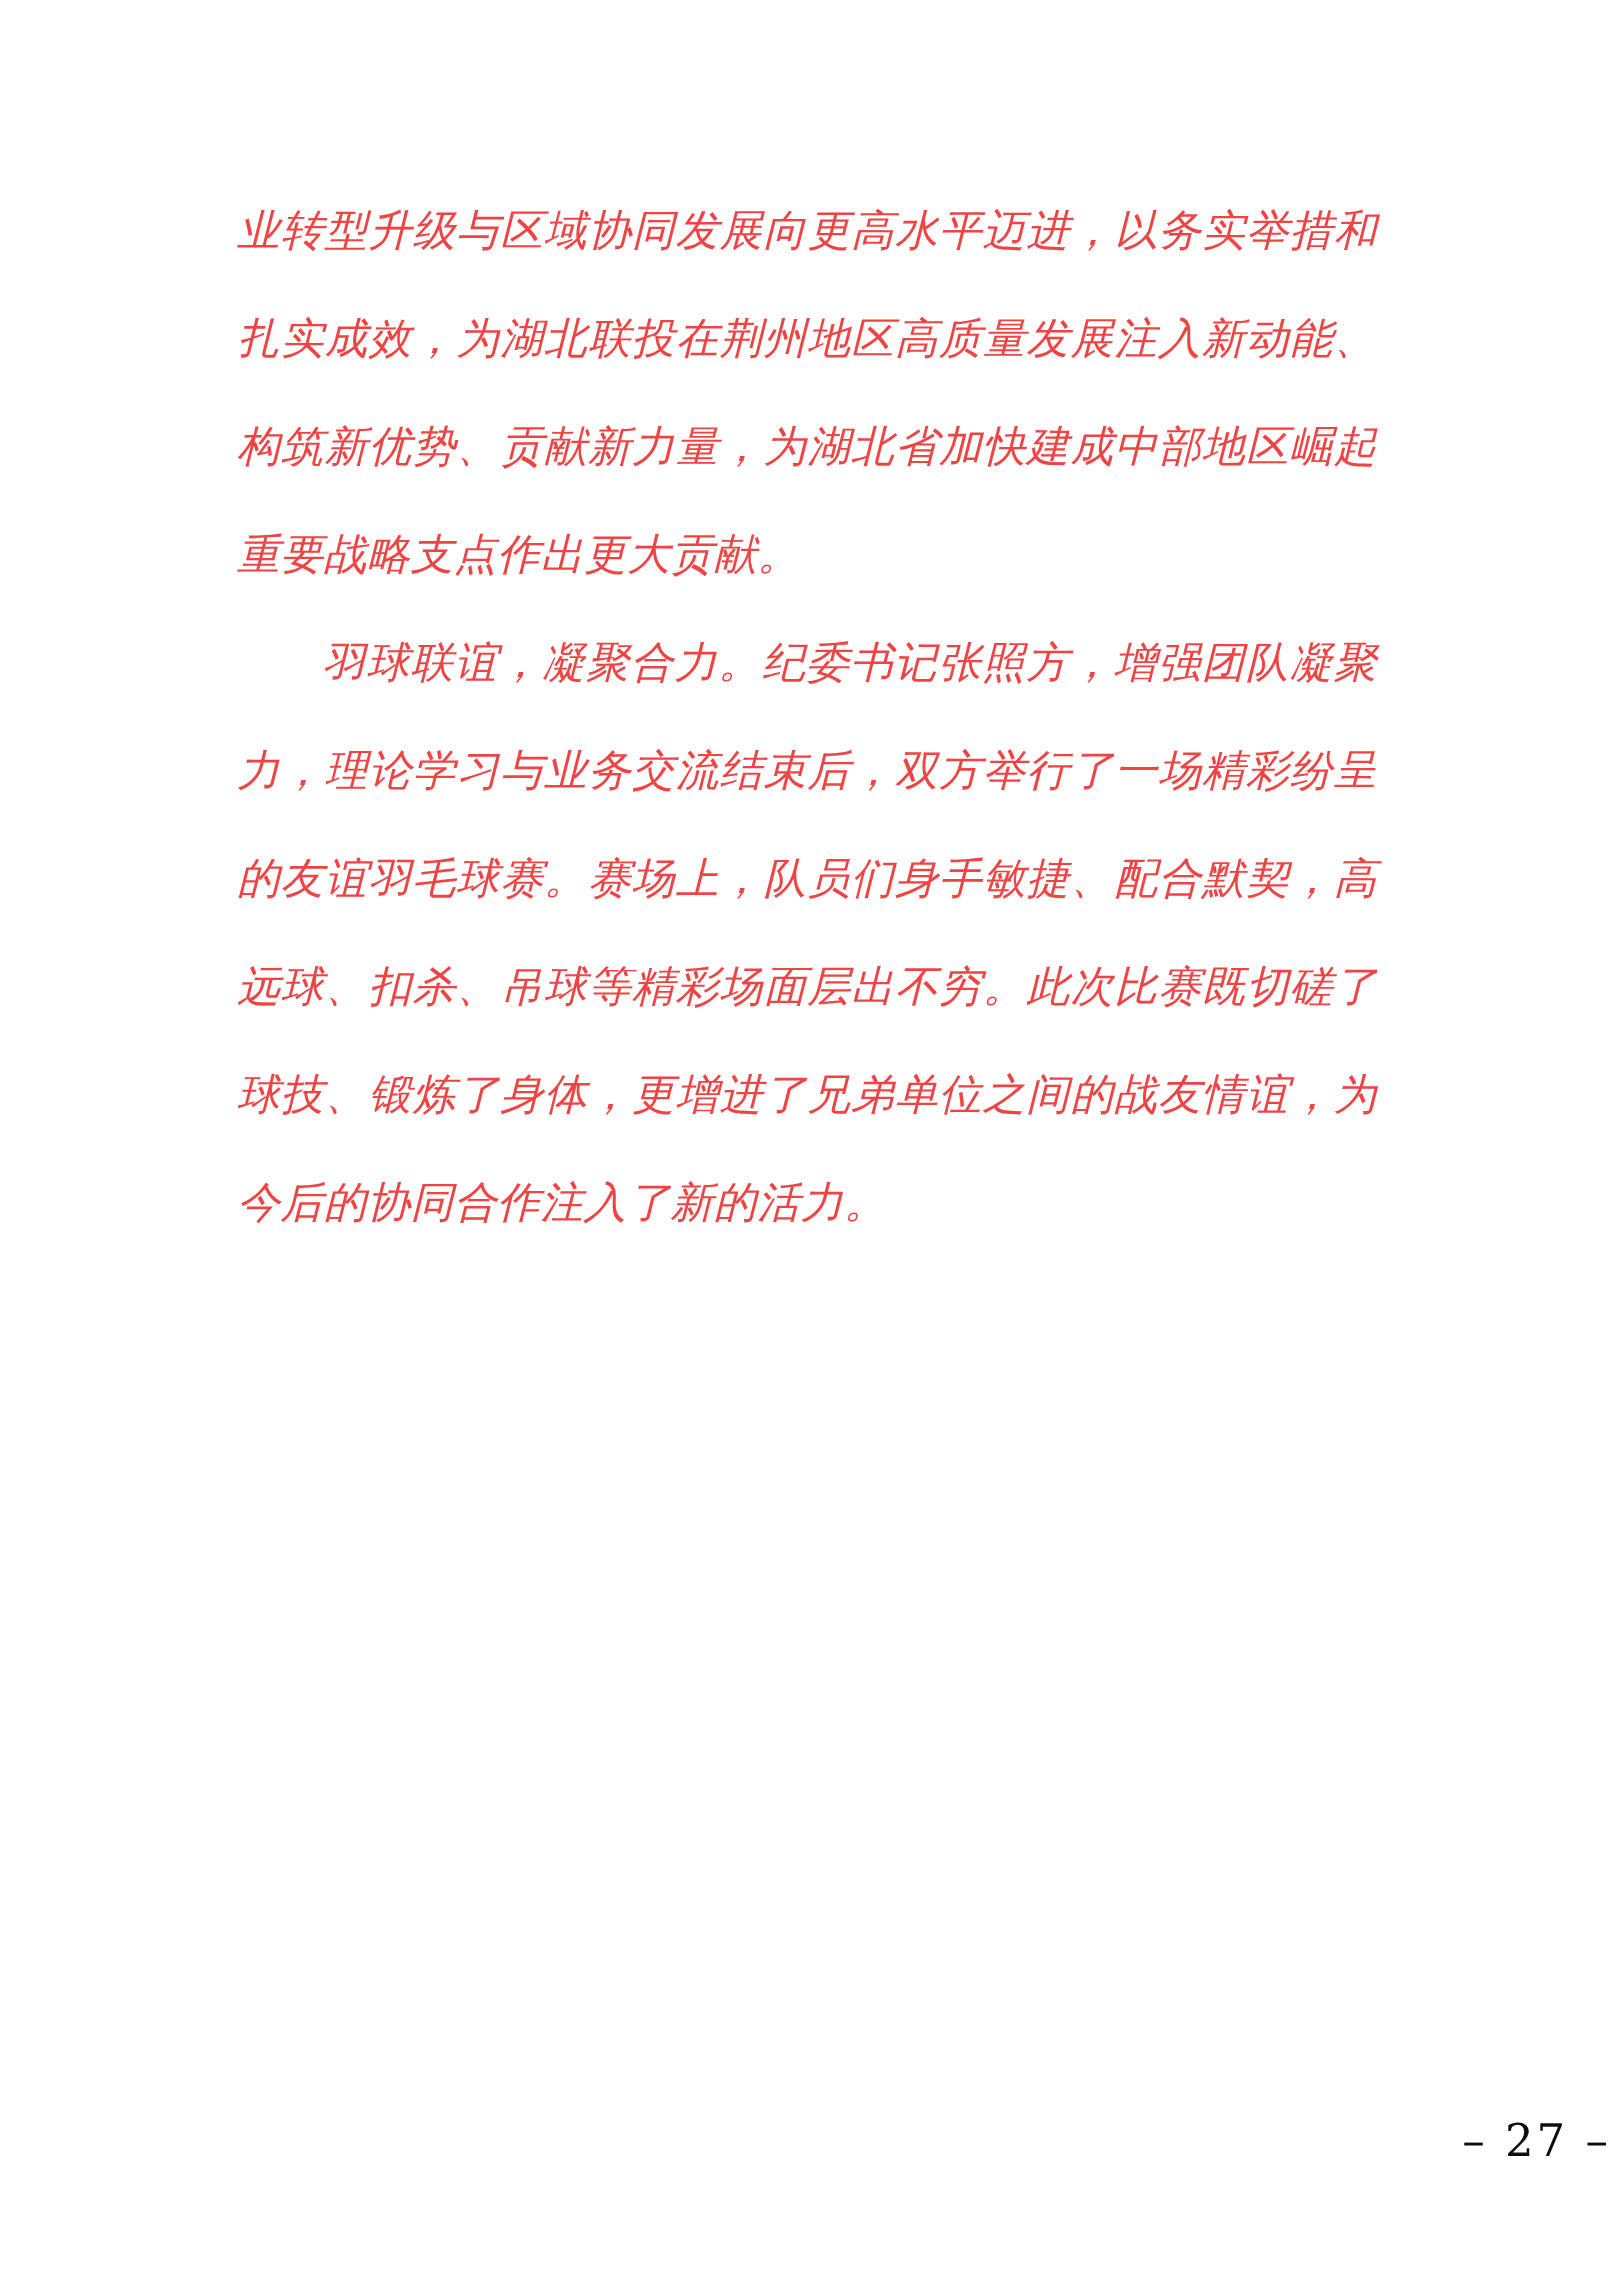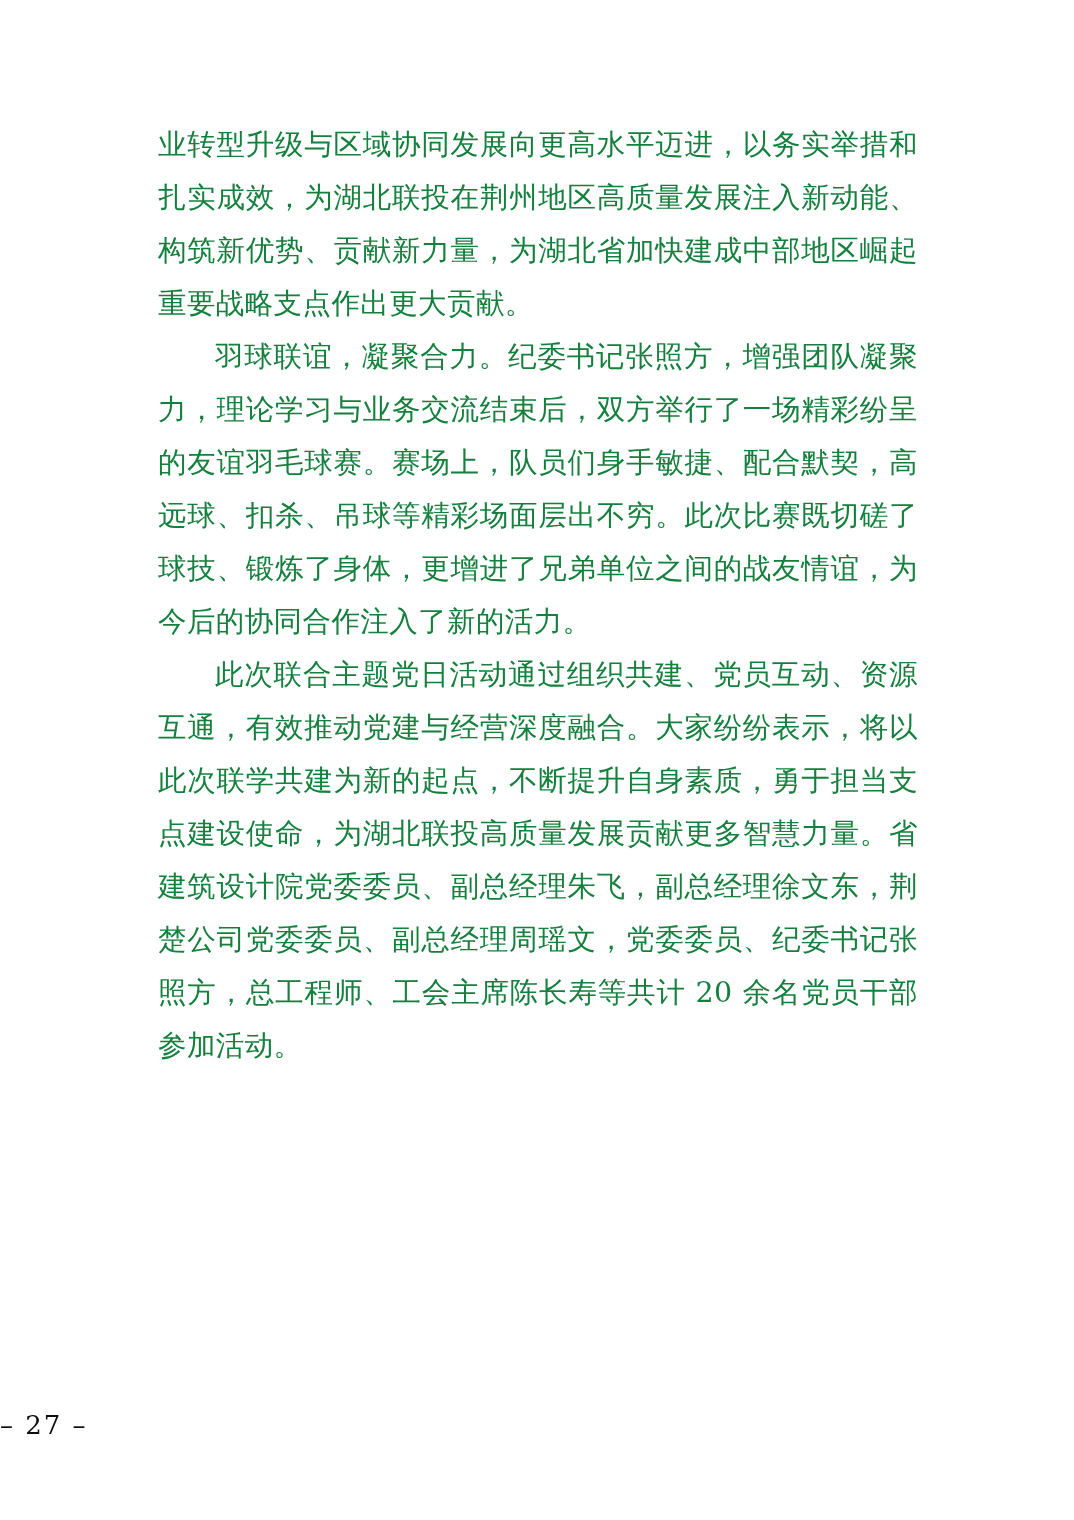--- a/index.html
+++ b/index.html
@@ -18,46 +18,46 @@
   }
   .content {
     position: absolute;
     left: 158px;
     top: 118px;
     width: 760px;
   }
   .para {
     font-family: "DejaVu Serif", "Liberation Serif", serif;
     font-size: 28.5px;
-    line-height: 53px;
-    color: #15803d;
+    line-height: 72px;
+    color: #ef4444;
     text-align: justify;
     text-justify: inter-ideograph;
     letter-spacing: 0.4px;
     margin: 0;
     text-indent: 0;
+    font-style: italic;
   }
   .para.indent {
     text-indent: 57px;
   }
   .page-number {
     position: absolute;
     left: 0;
     right: 0;
     top: 1410px;
-    text-align: left;
+    text-align: right;
     font-family: "DejaVu Serif", "Liberation Serif", serif;
-    font-size: 26px;
+    font-size: 30px;
     color: #0d0d0d;
     letter-spacing: 2px;
   }
 </style>
 </head>
 <body>
 
 <div class="page">
   <div class="content">
     <p class="para">业转型升级与区域协同发展向更高水平迈进，以务实举措和扎实成效，为湖北联投在荆州地区高质量发展注入新动能、构筑新优势、贡献新力量，为湖北省加快建成中部地区崛起重要战略支点作出更大贡献。</p>
     <p class="para indent">羽球联谊，凝聚合力。纪委书记张照方，增强团队凝聚力，理论学习与业务交流结束后，双方举行了一场精彩纷呈的友谊羽毛球赛。赛场上，队员们身手敏捷、配合默契，高远球、扣杀、吊球等精彩场面层出不穷。此次比赛既切磋了球技、锻炼了身体，更增进了兄弟单位之间的战友情谊，为今后的协同合作注入了新的活力。</p>
-    <p class="para indent">此次联合主题党日活动通过组织共建、党员互动、资源互通，有效推动党建与经营深度融合。大家纷纷表示，将以此次联学共建为新的起点，不断提升自身素质，勇于担当支点建设使命，为湖北联投高质量发展贡献更多智慧力量。省建筑设计院党委委员、副总经理朱飞，副总经理徐文东，荆楚公司党委委员、副总经理周瑶文，党委委员、纪委书记张照方，总工程师、工会主席陈长寿等共计 20 余名党员干部参加活动。</p>
   </div>
   <div class="page-number">– 27 –</div>
 </div>
 
 </body></html>

